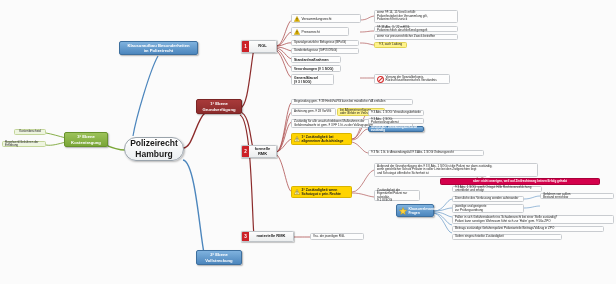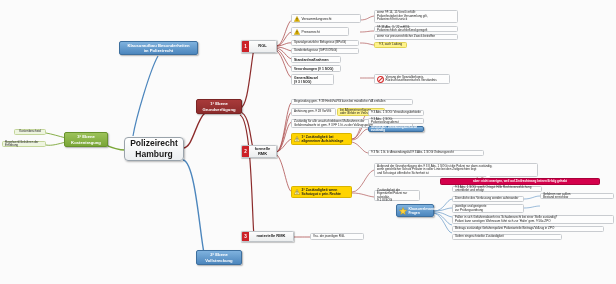--- a/index.html
+++ b/index.html
@@ -10,21 +10,21 @@
     position:relative;
   }
   #canvas{position:absolute;inset:0;width:616px;height:284px;}
   #links{position:absolute;left:0;top:0;width:616px;height:284px;pointer-events:none;}
 
   .node{position:absolute;box-sizing:border-box;white-space:pre-line;}
 
   
   .central{
     background:linear-gradient(#ffffff,#eceff1);
-    border:1px solid #9aa3ab;border-radius:4px;
+    border:1px solid #9aa3ab;border-radius:12px;
     box-shadow:1px 1px 2px rgba(0,0,0,.28);
     color:#1a1a1a;font-size:8.5px;font-weight:bold;line-height:11px;
     text-align:center;display:flex;align-items:center;justify-content:center;
   }
 
   
   .cap{
     border-radius:2px;color:#fff;font-size:4.2px;font-weight:bold;
     line-height:5.2px;text-align:center;
     display:flex;align-items:center;justify-content:center;

